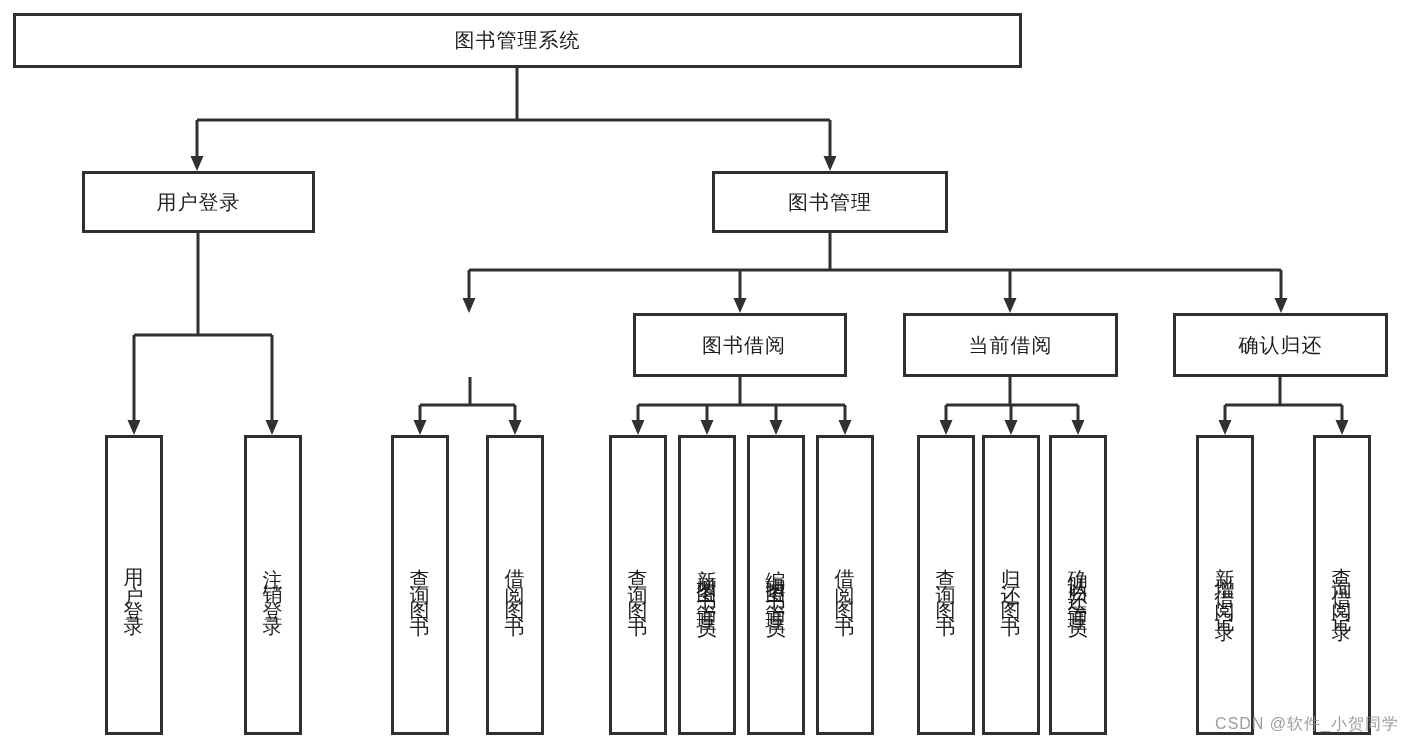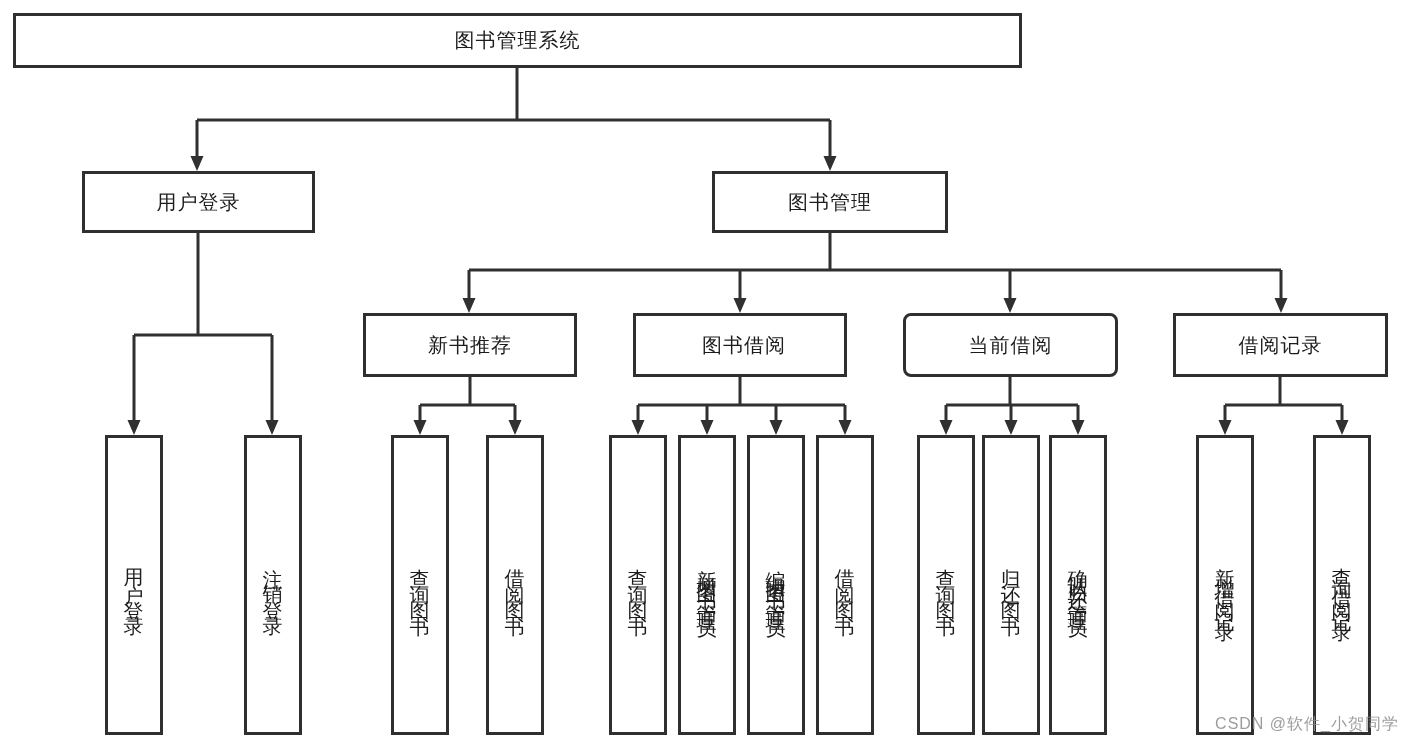--- a/index.html
+++ b/index.html
@@ -83,31 +83,28 @@
     <span>图书管理系统</span>
   </div>
 
   <div class="node hnode" style="left:82px; top:171px; width:233px; height:62px;">
     <span>用户登录</span>
   </div>
   <div class="node hnode" style="left:712px; top:171px; width:236px; height:62px;font-family:Liberation Serif, serif;">
     <span>图书管理</span>
   </div>
 
-  <div class="node hnode" style="left:363px; top:313px; width:214px; height:64px;">
-    <span>新书推荐</span>
-  </div>
   <div class="node hnode" style="left:633px; top:313px; width:214px; height:64px;padding-left:8px;">
     <span>图书借阅</span>
   </div>
-  <div class="node hnode" style="left:903px; top:313px; width:215px; height:64px;border-radius:8px;">
+  <div class="node hnode" style="left:903px; top:313px; width:215px; height:64px;">
     <span>当前借阅</span>
   </div>
   <div class="node hnode" style="left:1173px; top:313px; width:215px; height:64px;">
-    <span>借阅记录</span>
+    <span>确认归还</span>
   </div>
 
   <div class="node vnode" style="left:105px;">
     <span>用户登录</span>
   </div>
   <div class="node vnode" style="left:244px;">
     <span>注销登录</span>
   </div>
 
   <div class="node vnode" style="left:391px;">

